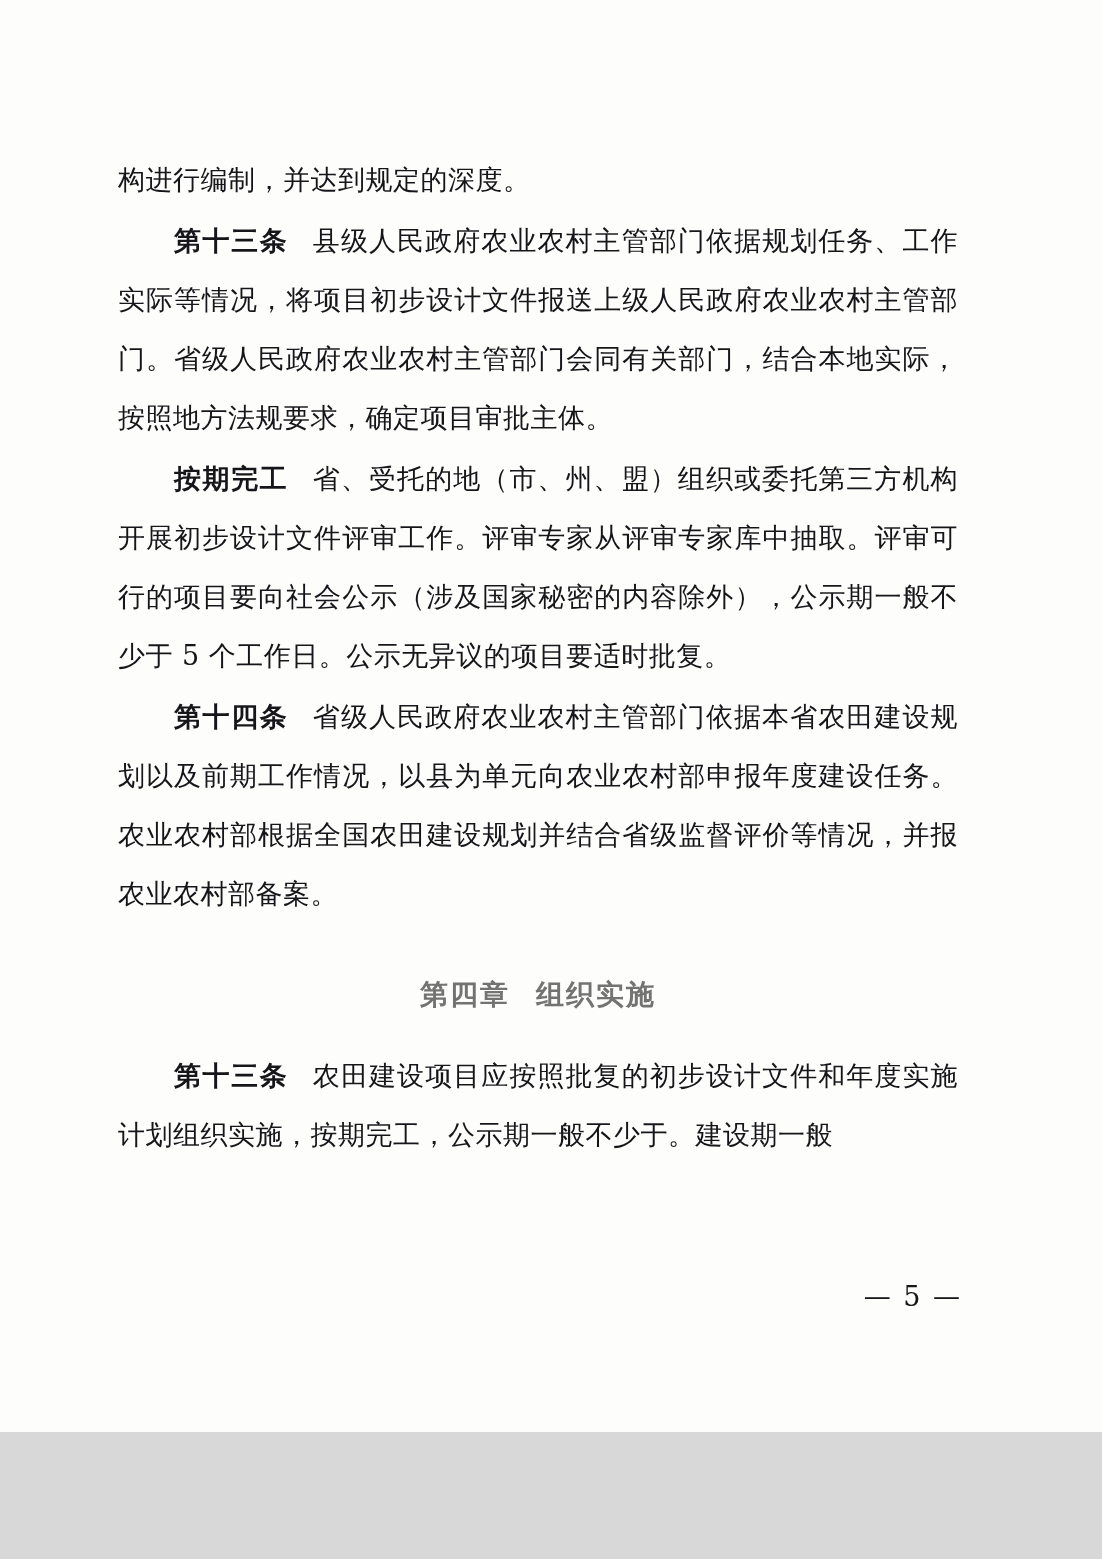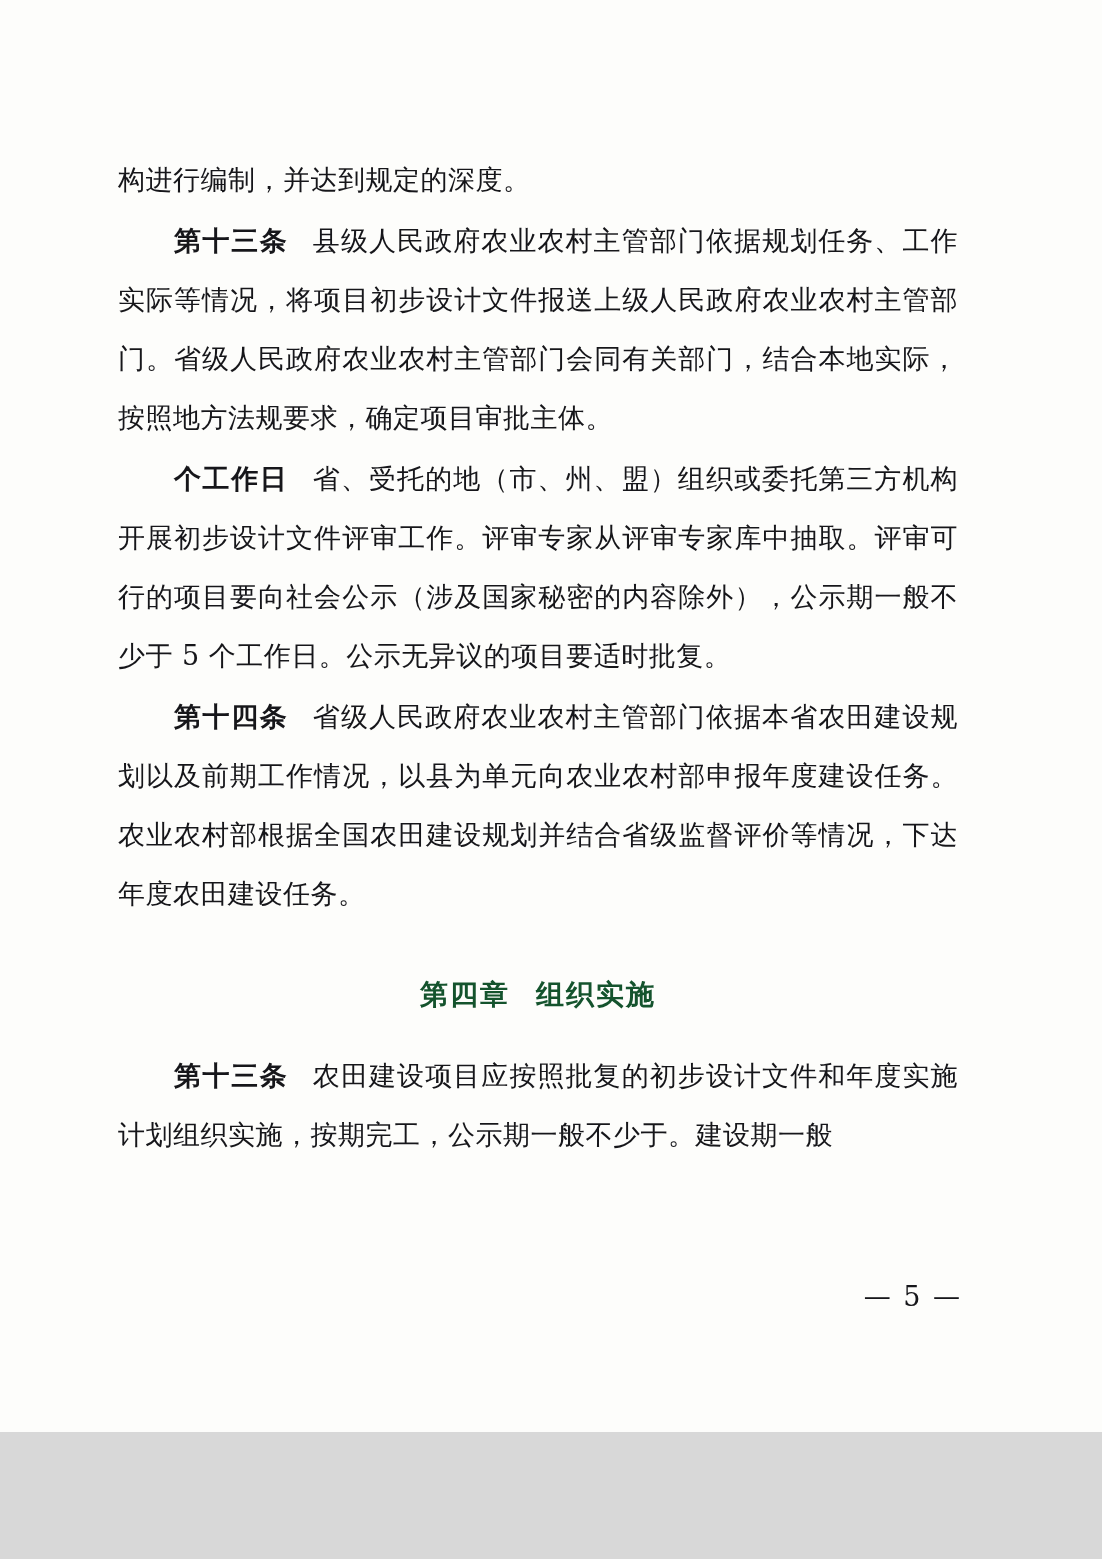--- a/index.html
+++ b/index.html
@@ -42,21 +42,21 @@
   .gap {
     display: inline-block;
     width: 24px;
   }
   .chapter-title {
     font-family: "DejaVu Serif", "Liberation Serif", serif;
     font-size: 28px;
     font-weight: bold;
     line-height: 59px;
     text-align: center;
-    color: #14532d;
+    color: #737373;
     letter-spacing: 2px;
     margin: 42px 0 22px 0;
   }
   .chapter-gap {
     display: inline-block;
     width: 26px;
   }
   .page-number {
     position: absolute;
     right: 140px;
@@ -75,25 +75,25 @@
 
     <p class="para">
       <span>构进行编制，并达到规定的深度。</span>
     </p>
 
     <p class="para indent">
       <span class="article-label">第十三条</span><span class="gap"></span><span>县级人民政府农业农村主管部门依据规划任务、工作实际等情况，将项目初步设计文件报送上级人民政府农业农村主管部门。省级人民政府农业农村主管部门会同有关部门，结合本地实际，按照地方法规要求，确定项目审批主体。</span>
     </p>
 
     <p class="para indent">
-      <span class="article-label">个工作日</span><span class="gap"></span><span>省、受托的地（市、州、盟）组织或委托第三方机构开展初步设计文件评审工作。评审专家从评审专家库中抽取。评审可行的项目要向社会公示（涉及国家秘密的内容除外），公示期一般不少于 5 个工作日。公示无异议的项目要适时批复。</span>
+      <span class="article-label">按期完工</span><span class="gap"></span><span>省、受托的地（市、州、盟）组织或委托第三方机构开展初步设计文件评审工作。评审专家从评审专家库中抽取。评审可行的项目要向社会公示（涉及国家秘密的内容除外），公示期一般不少于 5 个工作日。公示无异议的项目要适时批复。</span>
     </p>
 
     <p class="para indent">
-      <span class="article-label">第十四条</span><span class="gap"></span><span>省级人民政府农业农村主管部门依据本省农田建设规划以及前期工作情况，以县为单元向农业农村部申报年度建设任务。农业农村部根据全国农田建设规划并结合省级监督评价等情况，下达年度农田建设任务。</span>
+      <span class="article-label">第十四条</span><span class="gap"></span><span>省级人民政府农业农村主管部门依据本省农田建设规划以及前期工作情况，以县为单元向农业农村部申报年度建设任务。农业农村部根据全国农田建设规划并结合省级监督评价等情况，并报农业农村部备案。</span>
     </p>
 
 
     <h2 class="chapter-title">
       <span>第四章</span><span class="chapter-gap"></span><span>组织实施</span>
     </h2>
 
     <p class="para indent">
       <span class="article-label">第十三条</span><span class="gap"></span><span>农田建设项目应按照批复的初步设计文件和年度实施计划组织实施，按期完工，公示期一般不少于。建设期一般</span>
     </p>

